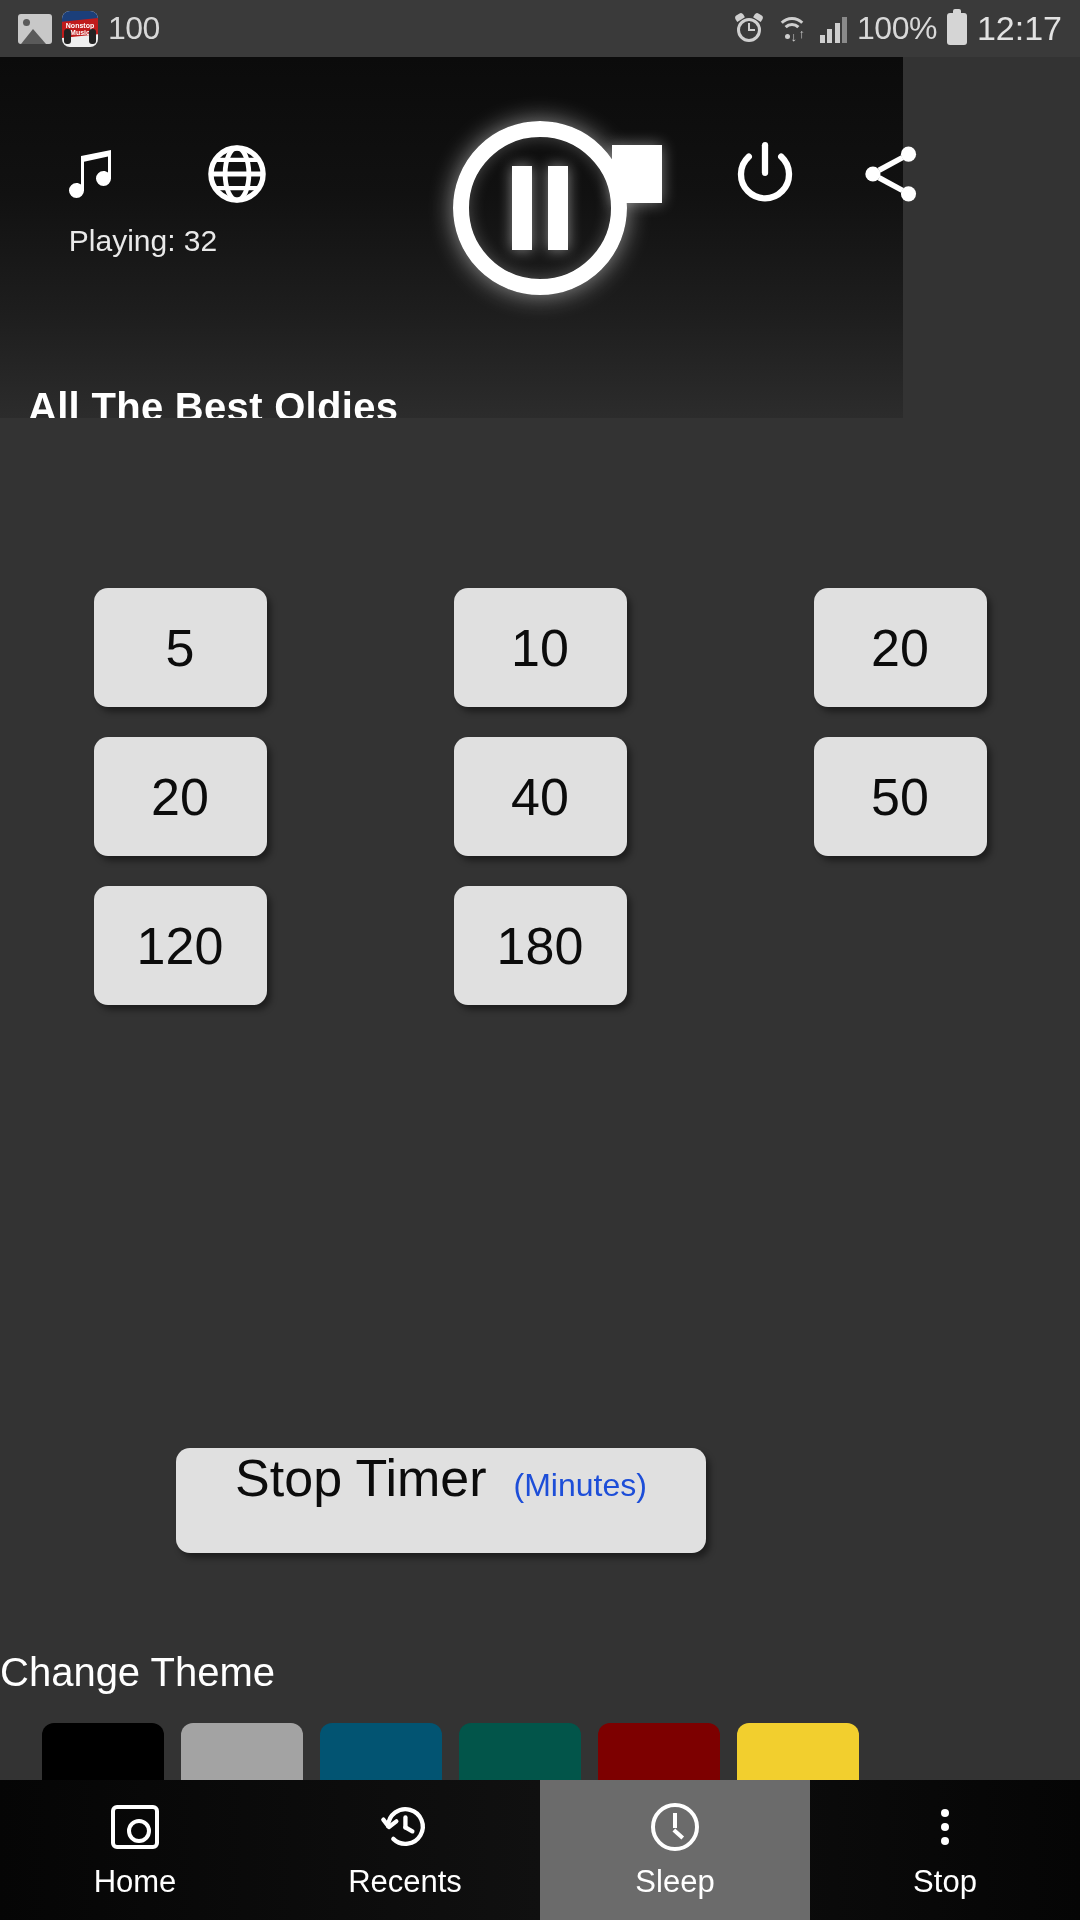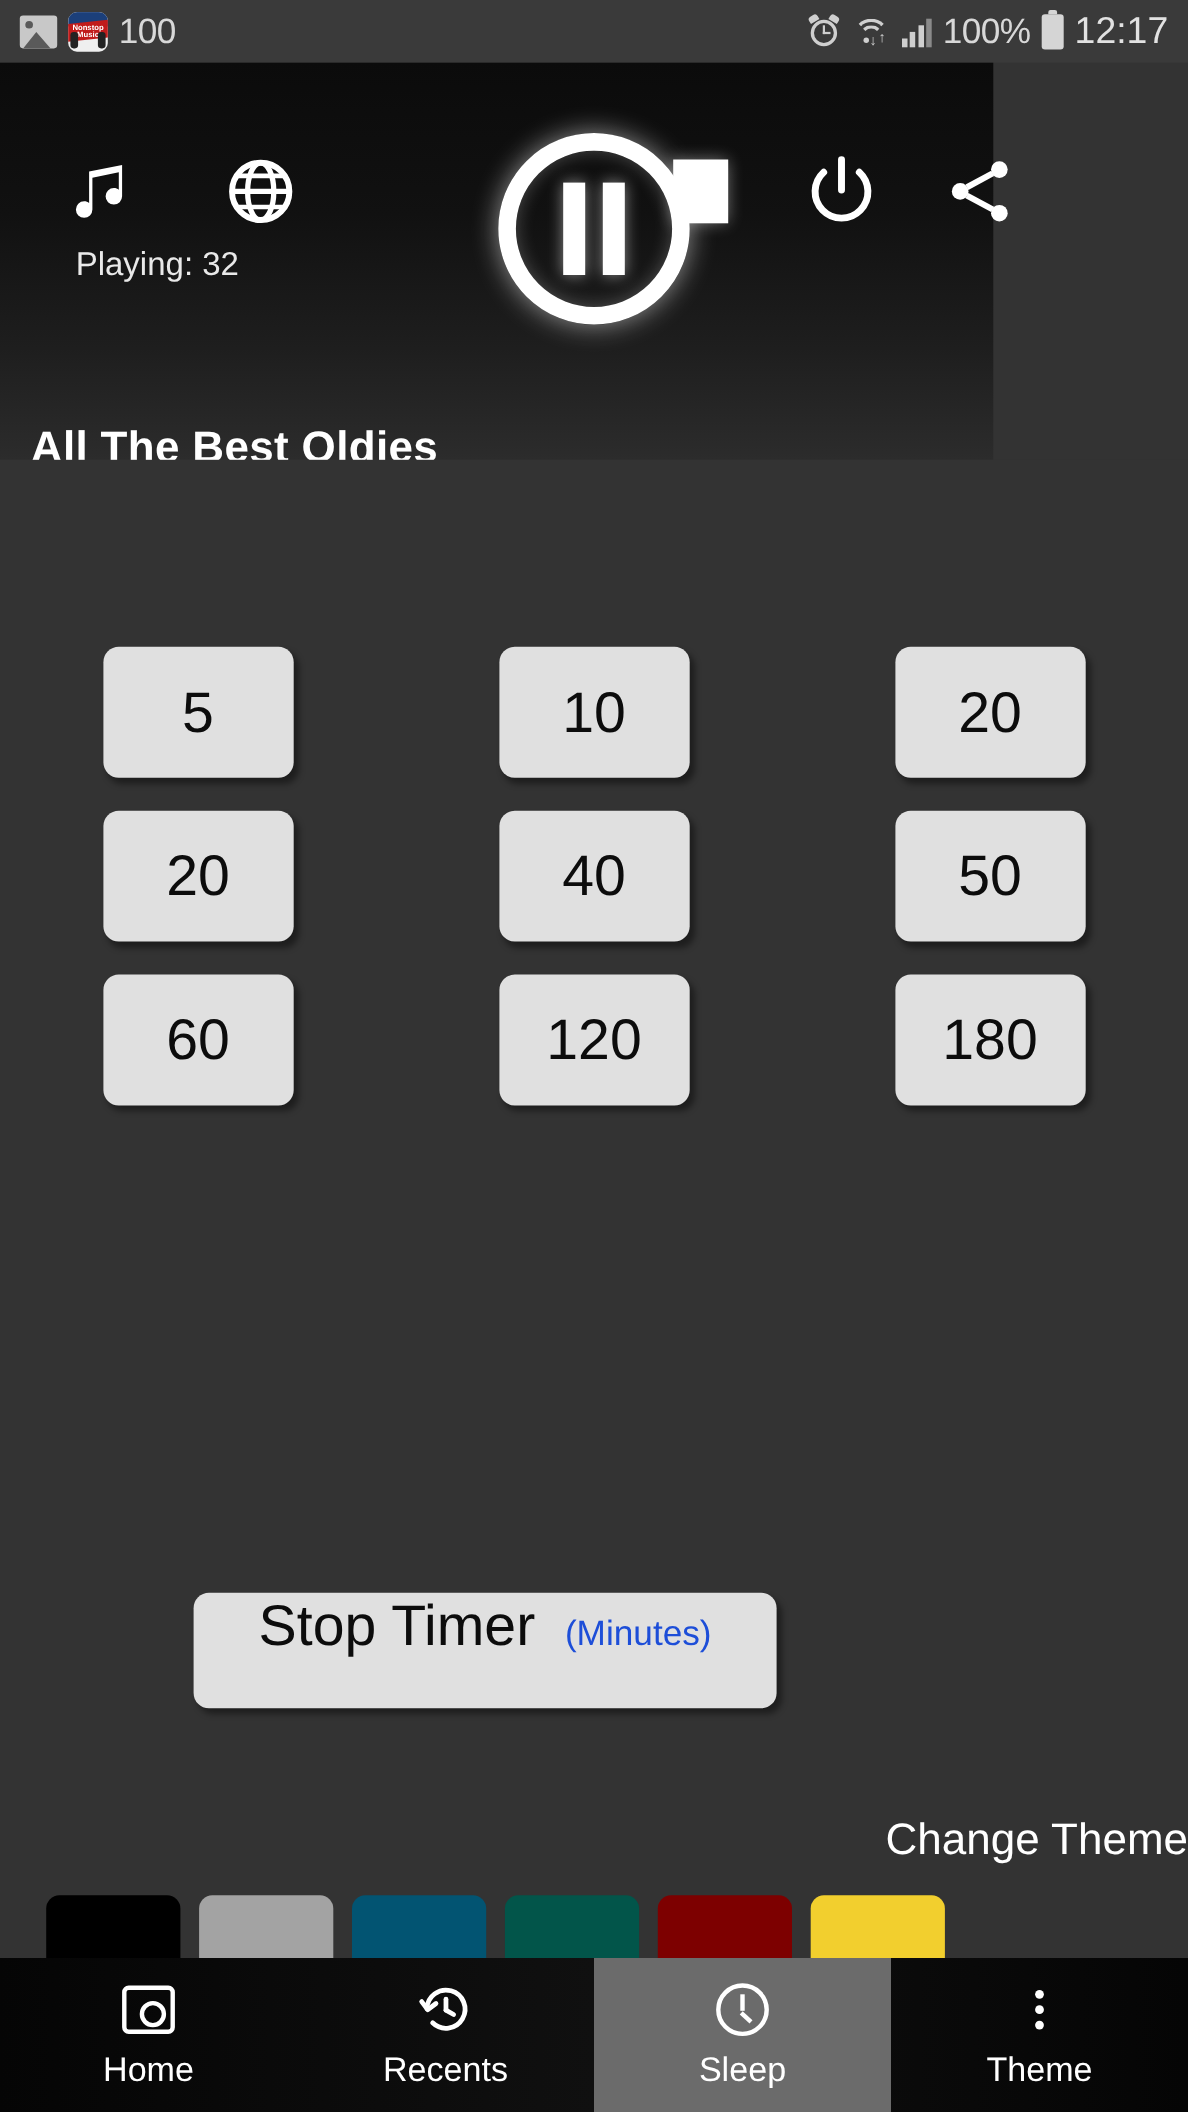--- a/index.html
+++ b/index.html
@@ -145,21 +145,21 @@
   .stop-timer-btn {
     position:absolute; top:1030px; left:176px; width:530px; height:105px;
     background:#e0e0e0; border-radius:14px;
     box-shadow:4px 5px 6px rgba(0,0,0,0.42);
     display:flex; align-items:baseline; justify-content:center; gap:27px;
   }
   .stop-timer-main { font-size:52px; color:#0c0c0c; }
   .stop-timer-sub  { font-size:32px; color:#1d4ed8; }
 
   .theme-label {
-    position:absolute; top:1232px; left:0; width:1080px; text-align:right;
+    position:absolute; top:1232px; left:0; width:1080px; text-align:left;
     font-size:40px; color:#ffffff;
   }
   .swatch-row {
     position:absolute; top:1305px; left:42px; width:1000px;
     display:flex; gap:17px;
   }
   .swatch { width:122px; height:103px; border-radius:12px; }
 
   
   .bottomnav {
@@ -284,21 +284,20 @@
 
   <div class="body-area">
 
     <div class="timer-grid">
       <button class="tbtn">5</button>
       <button class="tbtn">10</button>
       <button class="tbtn">20</button>
       <button class="tbtn">20</button>
       <button class="tbtn">40</button>
       <button class="tbtn">50</button>
-      <button class="tbtn">60</button>
       <button class="tbtn">120</button>
       <button class="tbtn">180</button>
     </div>
 
     <div class="stop-timer-btn">
       <span class="stop-timer-main">Stop Timer</span>
       <span class="stop-timer-sub">(Minutes)</span>
     </div>
 
     <div class="theme-label">Change Theme</div>
@@ -342,17 +341,17 @@
       <div class="nav-label">Sleep</div>
     </div>
     <div class="navitem">
       <div class="nav-ico">
         <div class="ico-dots">
             <i></i>
             <i></i>
             <i></i>
           </div>
       </div>
-      <div class="nav-label">Theme</div>
+      <div class="nav-label">Stop</div>
     </div>
   </div>
 
 </div>
 
 </body></html>

